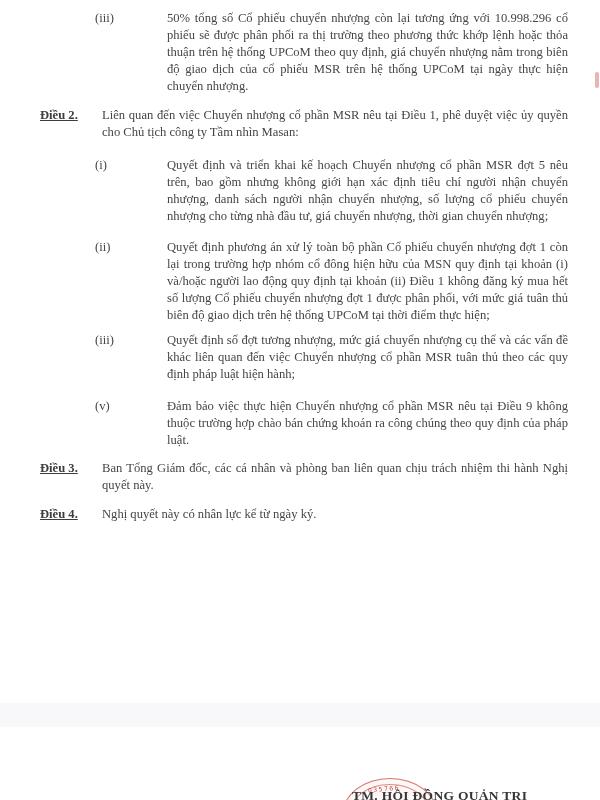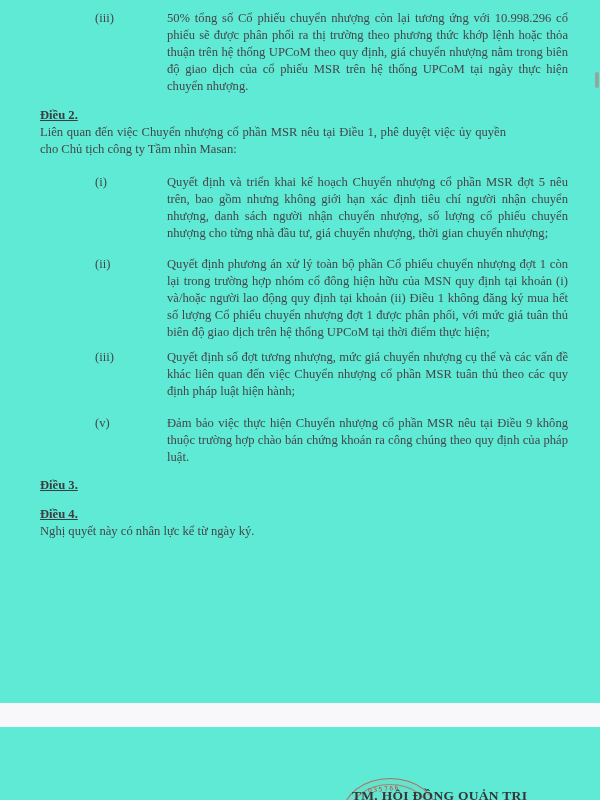--- a/index.html
+++ b/index.html
@@ -1,35 +1,35 @@
 <!DOCTYPE html>
 <html><head>
 <meta charset="utf-8">
 <style>
   html,body { margin:0; padding:0; background:#e9e9ec; }
   .page {
     position:relative;
     width:600px; height:800px;
     margin:0 auto;
-    background:#5eead4;
+    background:#ffffff;
     font-family:"Liberation Serif","DejaVu Serif",serif;
     font-size:12.6px;
     line-height:17px;
     color:#45454a;
     overflow:hidden;
   }
   .doc { position:absolute; top:10px; left:0; right:0; }
 
   
   .item { display:flex; margin-left:95px; width:473px; }
   .item-label { width:40px; flex:none; }
   .item-text { width:433px; text-align:justify;margin-left:32px; }
 
   
-  .article { display:flex; margin-left:40px; width:528px;flex-direction:column; }
+  .article { display:flex; margin-left:40px; width:528px; }
   .article-label {
     width:62px; flex:none;
     font-weight:bold;
     text-decoration:underline;
     color:#3c3c41;
   }
   .article-text { width:466px; text-align:justify; }
 
   .mt12 { margin-top:12px; }
   .mt16 { margin-top:16px; }
@@ -115,20 +115,21 @@
     </div>
 
 
     <div class="item mt15">
       <span class="item-label">(v)</span>
       <div class="item-text">Đảm bảo việc thực hiện Chuyển nhượng cổ phần MSR nêu tại Điều 9 không thuộc trường hợp chào bán chứng khoán ra công chúng theo quy định của pháp luật.</div>
     </div>
 
     <div class="article mt11">
       <span class="article-label">Điều 3.</span>
+      <div class="article-text">Ban Tổng Giám đốc, các cá nhân và phòng ban liên quan chịu trách nhiệm thi hành Nghị quyết này.</div>
     </div>
 
     <div class="article mt12">
       <span class="article-label">Điều 4.</span>
       <div class="article-text">Nghị quyết này có nhân lực kể từ ngày ký.</div>
     </div>
 
   </div>
 
   <div class="band"></div>

